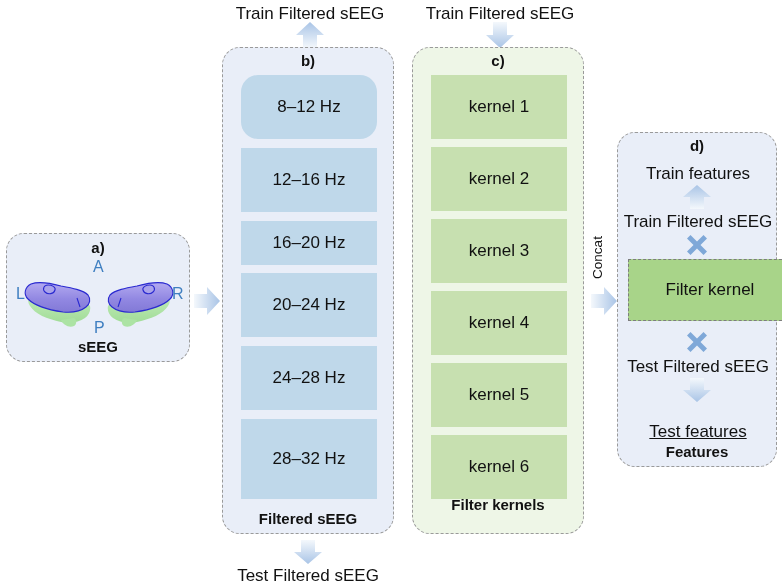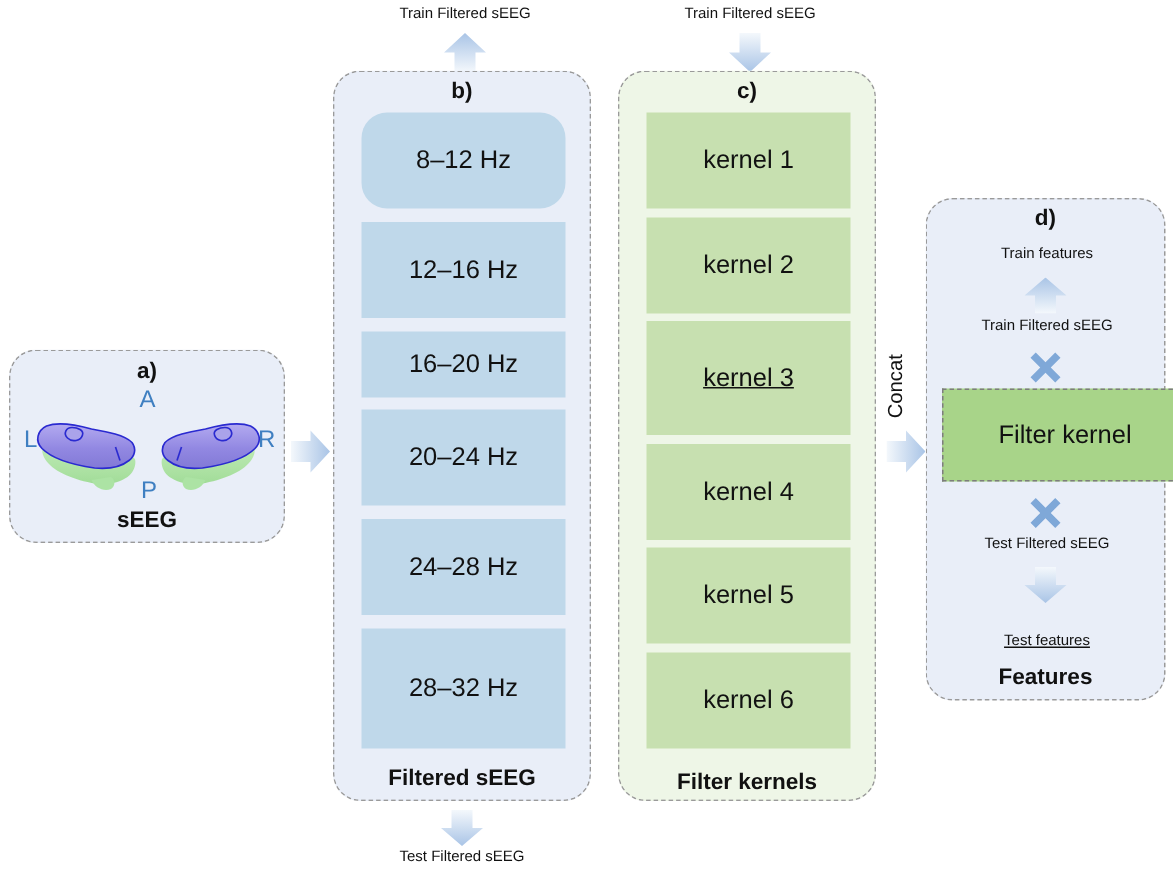--- a/index.html
+++ b/index.html
@@ -58,21 +58,21 @@
     font-size: 17px;
     color: #111;
     box-sizing: border-box;
   }
   .cell-blue  { background: #bfd8ea; }
   .cell-green { background: #c7e0b0; }
 
   
   .flabel {
     position: absolute;
-    font-size: 10px;
+    font-size: 17px;
     color: #111;
     text-align: center;
     white-space: nowrap;
   }
 
   
   .arrow { position: absolute; }
   .arrow svg { display: block; }
 
   
@@ -235,27 +235,27 @@
 </div>
 
 <div class="flabel" style="left:223px; top:566px; width:170px;">Test Filtered sEEG</div>
 
 <div class="panel panel-green" style="left:412px; top:47px; width:172px; height:487px;">
   <div class="panel-tag" style="top:4px;">c)</div>
 
   <div class="stack" style="left:18px; top:27px; width:136px; height:424px;">
     <div class="cell cell-green" style="height:64px;">kernel 1</div>
     <div class="cell cell-green" style="height:64px;">kernel 2</div>
-    <div class="cell cell-green" style="height:76px;text-decoration:underline;">kernel 3</div>
+    <div class="cell cell-green" style="height:64px;">kernel 3</div>
     <div class="cell cell-green" style="height:64px;">kernel 4</div>
     <div class="cell cell-green" style="height:64px;">kernel 5</div>
     <div class="cell cell-green" style="height:64px;">kernel 6</div>
   </div>
 
-  <div class="panel-caption" style="bottom:3px;">Filter kernels</div>
+  <div class="panel-caption" style="bottom:20px;">Filter kernels</div>
 </div>
 
 <div class="concat" style="left:567px; top:250px; width:60px; text-align:center;">Concat</div>
 
 <div class="arrow" style="left:591px; top:286px;">
   <svg width="26" height="30" viewBox="0 0 26 30">
     <defs>
       <linearGradient id="gR2" x1="0" y1="0" x2="1" y2="0">
         <stop offset="0%" stop-color="#f4f8fc"></stop>
         <stop offset="100%" stop-color="#a9c4e6"></stop>

